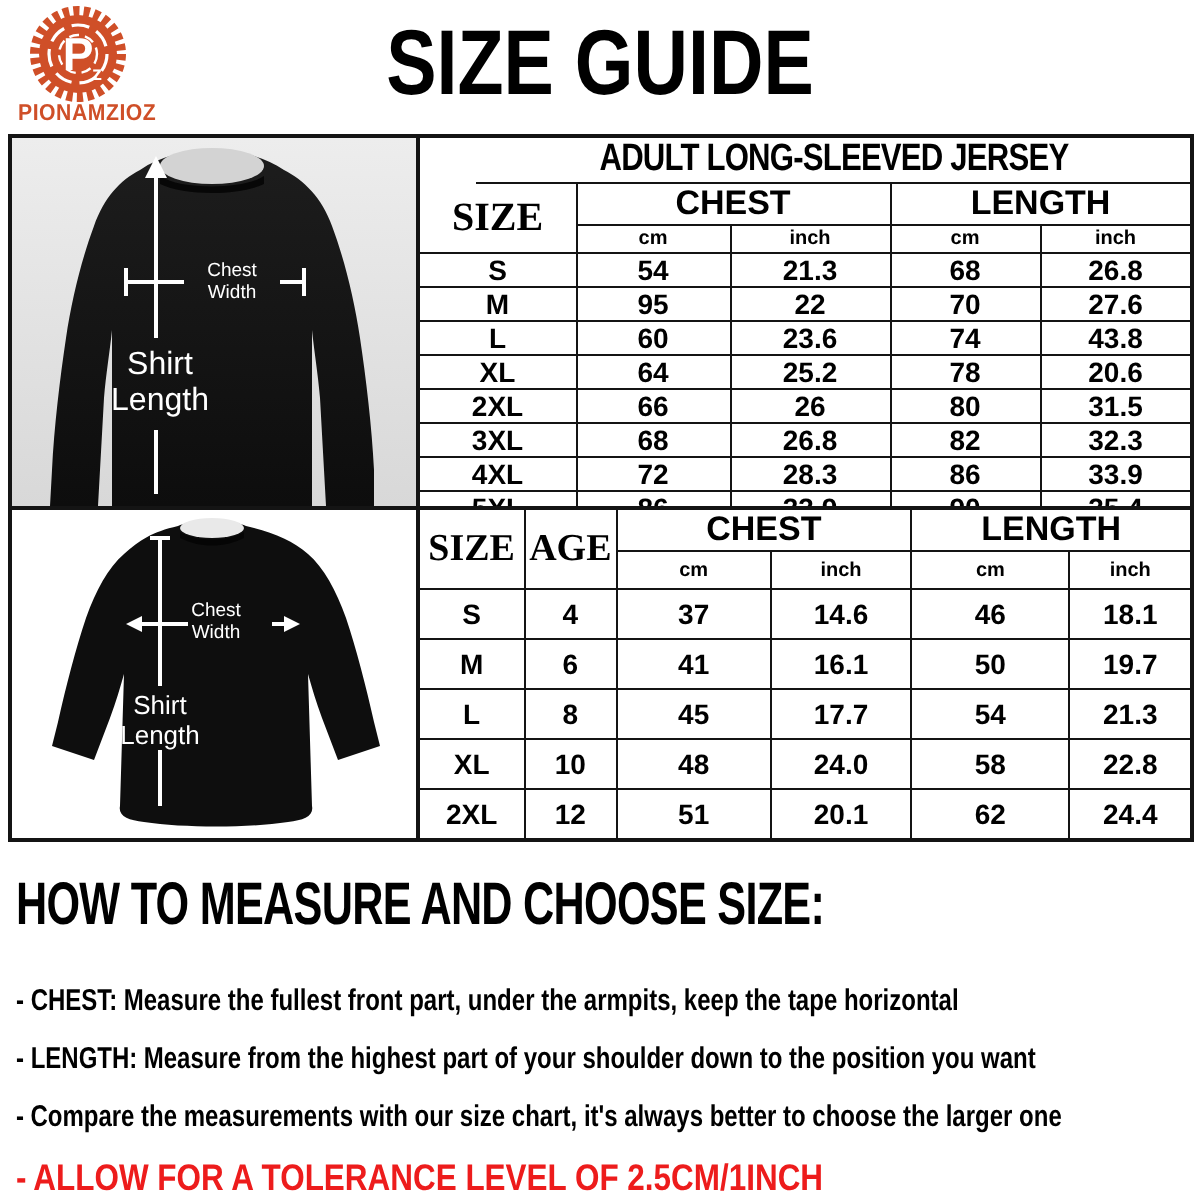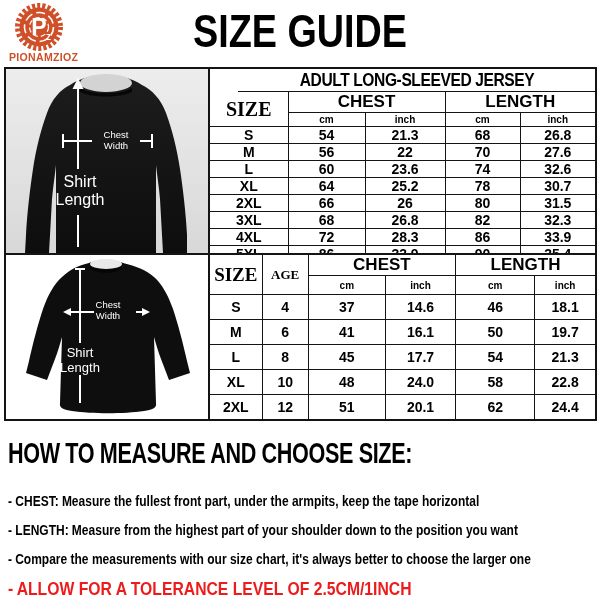--- a/index.html
+++ b/index.html
@@ -140,38 +140,38 @@
       <tbody id="adult-tbody">
           <tr>
             <td>S</td>
             <td>54</td>
             <td>21.3</td>
             <td>68</td>
             <td>26.8</td>
           </tr>
           <tr>
             <td>M</td>
-            <td>56</td>
+            <td>95</td>
             <td>22</td>
             <td>70</td>
             <td>27.6</td>
           </tr>
           <tr>
             <td>L</td>
             <td>60</td>
             <td>23.6</td>
             <td>74</td>
-            <td>32.6</td>
+            <td>43.8</td>
           </tr>
           <tr>
             <td>XL</td>
             <td>64</td>
             <td>25.2</td>
             <td>78</td>
-            <td>30.7</td>
+            <td>20.6</td>
           </tr>
           <tr>
             <td>2XL</td>
             <td>66</td>
             <td>26</td>
             <td>80</td>
             <td>31.5</td>
           </tr>
           <tr>
             <td>3XL</td>
@@ -233,21 +233,21 @@
           <col style="width:52px">
           <col style="width:46px">
           <col style="width:77px">
           <col style="width:70px">
           <col style="width:79px">
           <col style="width:60px">
         </colgroup>
       <thead>
         <tr class="r-group">
           <th rowspan="2" class="th-size" style="font-size:19px">SIZE</th>
-          <th rowspan="2" class="th-size" style="font-size:13px">AGE</th>
+          <th rowspan="2" class="th-size" style="font-size:19px">AGE</th>
           <th colspan="2" class="th-group">CHEST</th>
           <th colspan="2" class="th-group">LENGTH</th>
         </tr>
         <tr class="r-unit">
           <th class="th-unit">cm</th>
           <th class="th-unit">inch</th>
           <th class="th-unit">cm</th>
           <th class="th-unit">inch</th>
         </tr>
       </thead>

